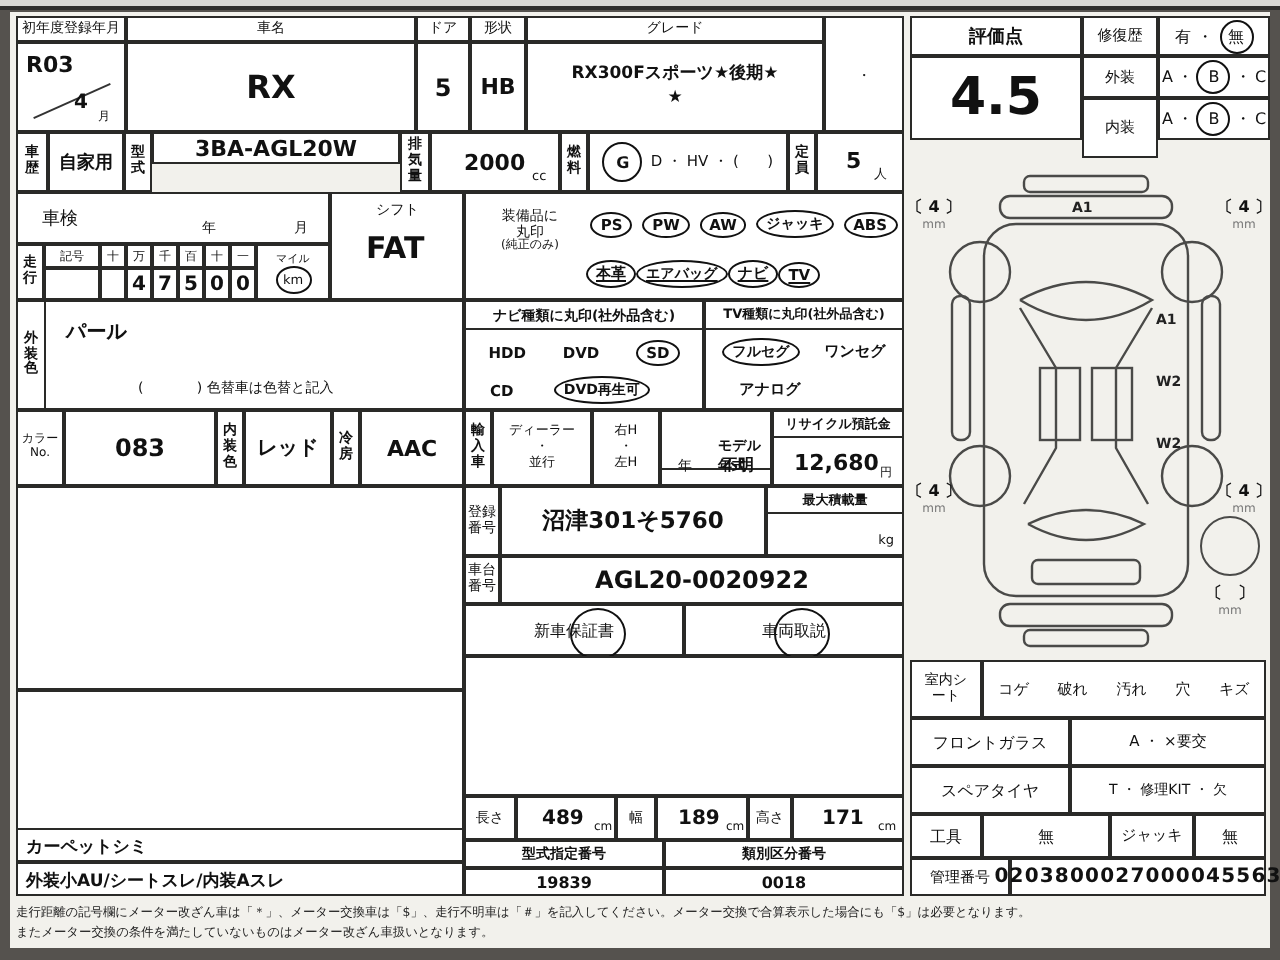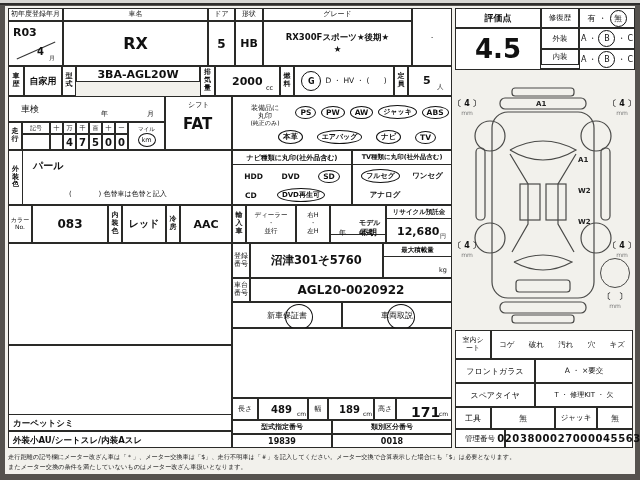--- a/index.html
+++ b/index.html
@@ -72,21 +72,21 @@
     <span class="circ" style="width:15px;height:15px;font-size:8px;">無</span>
   </div>
   <div class="c f" style="left:541px;top:28px;width:38px;height:21px;font-size:7.5px;">外装</div>
   <div class="c f" style="left:579px;top:28px;width:56px;height:21px;font-size:8px;gap:2px;">
     <span>A</span>
       <span>・</span>
     <span class="circ" style="width:15px;height:15px;font-size:8px;">B</span>
     <span>・</span>
       <span>C</span>
   </div>
-  <div class="c f" style="left:541px;top:49px;width:38px;height:16px;font-size:7.5px;">内装</div>
+  <div class="c f" style="left:541px;top:49px;width:38px;height:30px;font-size:7.5px;">内装</div>
   <div class="c f" style="left:579px;top:49px;width:56px;height:21px;font-size:8px;gap:2px;">
     <span>A</span>
       <span>・</span>
     <span class="circ" style="width:15px;height:15px;font-size:8px;">B</span>
     <span>・</span>
       <span>C</span>
   </div>
 
   <div class="c f vl" style="left:8px;top:66px;width:16px;height:30px;">
       <span>車歴</span>
@@ -156,21 +156,21 @@
       <div>丸印</div>
       <div style="font-size:6px;">(純正のみ)</div>
     </div>
     <div class="nb f" style="left:60px;top:3px;width:158px;height:24px;justify-content:space-around;">
       <span class="ci">PS</span>
       <span class="ci">PW</span>
       <span class="ci">AW</span>
       <span class="ci" style="font-size:7px;">ジャッキ</span>
       <span class="ci">ABS</span>
     </div>
-    <div class="nb f" style="left:45px;top:28px;width:158px;height:24px;justify-content:space-between;">
+    <div class="nb f" style="left:60px;top:28px;width:158px;height:24px;justify-content:flex-start;text-decoration:underline;">
       <span class="ci">本革</span>
       <span class="ci" style="font-size:7px;">エアバッグ</span>
       <span class="ci">ナビ</span>
       <span class="ci">TV</span>
     </div>
   </div>
 
   <div class="c" style="left:8px;top:150px;width:224px;height:55px;">
     <div class="nb f vl" style="left:0;top:0;width:14px;height:53px;border-right:1px solid #2a2a28;">
         <span>外装色</span>
@@ -278,21 +278,21 @@
     <span class="nb b" style="left:12px;top:5px;font-size:10px;">489</span>
     <span class="nb" style="left:38px;top:11px;font-size:6px;">cm</span>
   </div>
   <div class="c f" style="left:308px;top:398px;width:20px;height:22px;font-size:7px;">幅</div>
   <div class="c" style="left:328px;top:398px;width:46px;height:22px;">
     <span class="nb b" style="left:10px;top:5px;font-size:10px;">189</span>
     <span class="nb" style="left:34px;top:11px;font-size:6px;">cm</span>
   </div>
   <div class="c f" style="left:374px;top:398px;width:22px;height:22px;font-size:7px;">高さ</div>
   <div class="c" style="left:396px;top:398px;width:56px;height:22px;">
-    <span class="nb b" style="left:14px;top:5px;font-size:14px;">171</span>
+    <span class="nb b" style="left:14px;top:5px;font-size:10px;">171</span>
     <span class="nb" style="left:42px;top:11px;font-size:6px;">cm</span>
   </div>
   <div class="c f b" style="left:232px;top:420px;width:100px;height:14px;font-size:7px;">型式指定番号</div>
   <div class="c f b" style="left:332px;top:420px;width:120px;height:14px;font-size:7px;">類別区分番号</div>
   <div class="c f b" style="left:232px;top:434px;width:100px;height:14px;font-size:8px;">19839</div>
   <div class="c f b" style="left:332px;top:434px;width:120px;height:14px;font-size:8px;">0018</div>
 
   <div class="c" style="left:8px;top:345px;width:224px;height:103px;">
     
     

